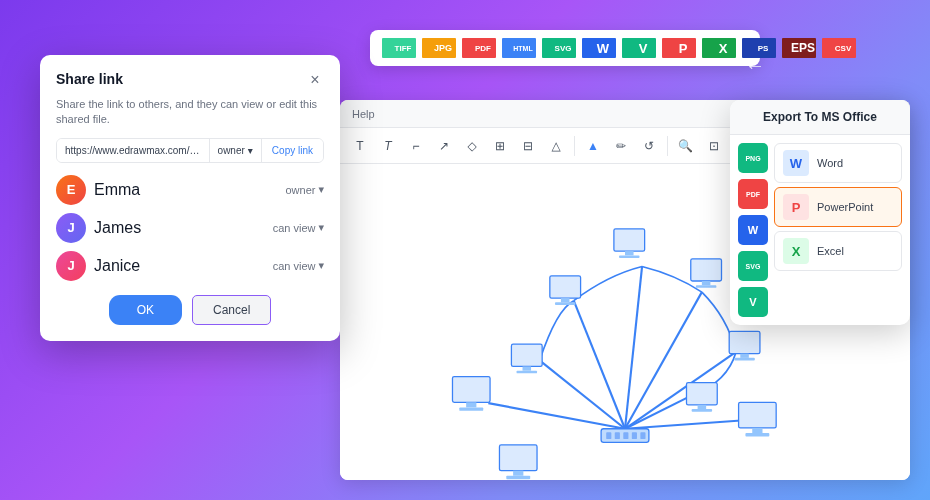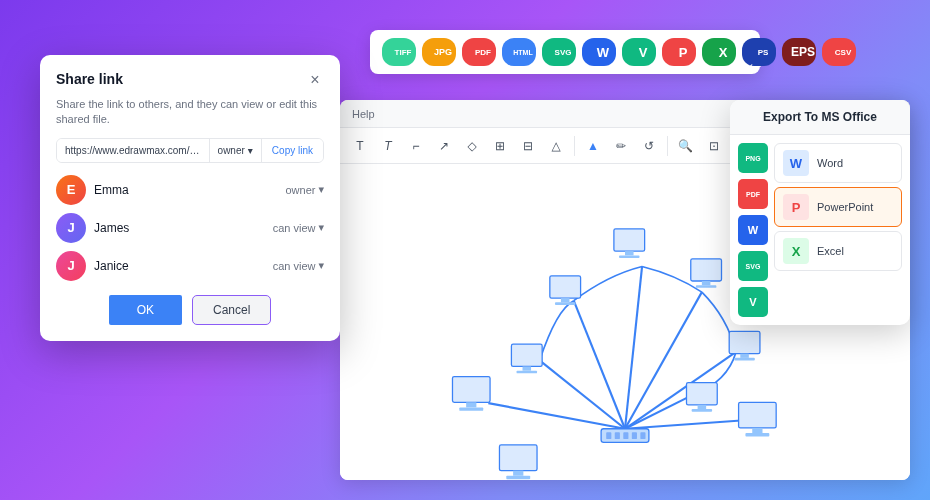--- a/index.html
+++ b/index.html
@@ -23,22 +23,22 @@
       padding: 8px 12px;
       display: flex;
       align-items: center;
       gap: 6px;
       box-shadow: 0 4px 16px rgba(0,0,0,0.15);
       z-index: 10;
     }
 
     .format-badge {
       width: 34px;
-      height: 28px;
-      border-radius: 12px;
+      height: 20px;
+      border-radius: 1px;
       display: flex;
       align-items: center;
       justify-content: center;
       font-size: 9px;
       font-weight: 700;
       color: white;
       cursor: pointer;
       flex-shrink: 0;
       padding-left: 8px;
     }
@@ -314,21 +314,21 @@
       font-weight: 600;
       color: white;
     }
 
     .avatar-emma { background: linear-gradient(135deg, #f97316, #ef4444); }
     .avatar-james { background: linear-gradient(135deg, #8b5cf6, #6366f1); }
     .avatar-janice { background: linear-gradient(135deg, #ec4899, #f43f5e); }
 
     .user-name {
       flex: 1;
-      font-size: 12px;
+      font-size: 16px;
       color: #111827;
       font-weight: 500;
     }
 
     .user-role {
       font-size: 11px;
       color: #6b7280;
       display: flex;
       align-items: center;
       gap: 3px;
@@ -339,21 +339,21 @@
       display: flex;
       justify-content: center;
       gap: 10px;
     }
 
     .btn-ok {
       padding: 7px 28px;
       background: #3b82f6;
       color: white;
       border: none;
-      border-radius: 2px;
+      border-radius: 11px;
       font-size: 12px;
       font-weight: 500;
       cursor: pointer;
     }
 
     .btn-cancel {
       padding: 7px 20px;
       background: #f3f4f6;
       color: #374151;
       border: 1px solid #8b5cf6;

